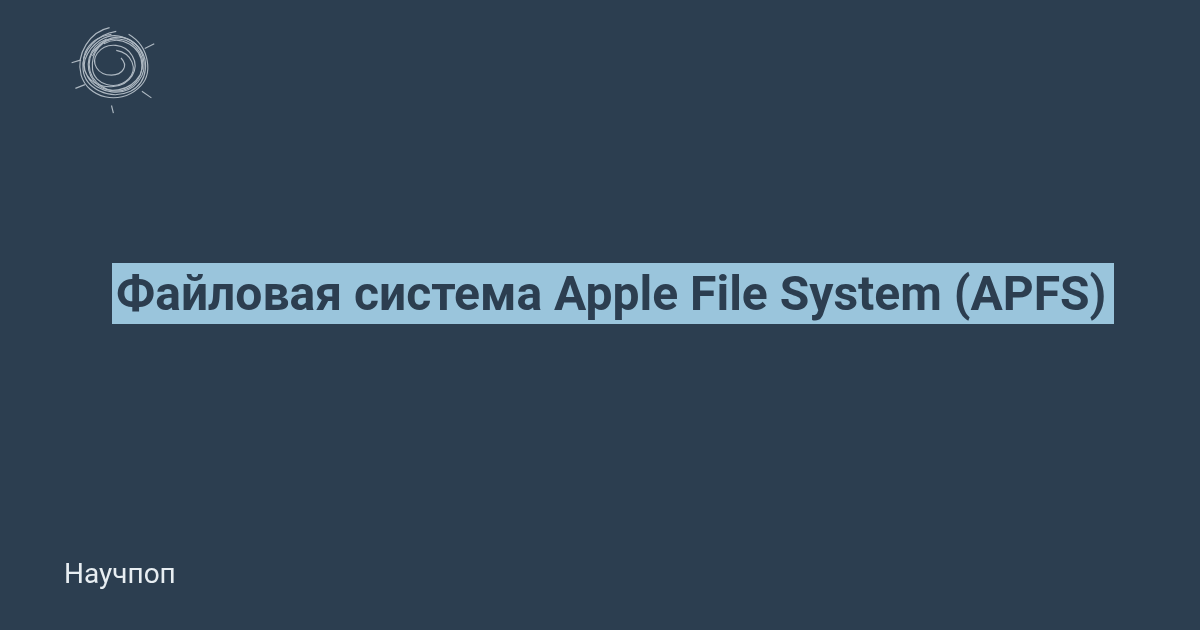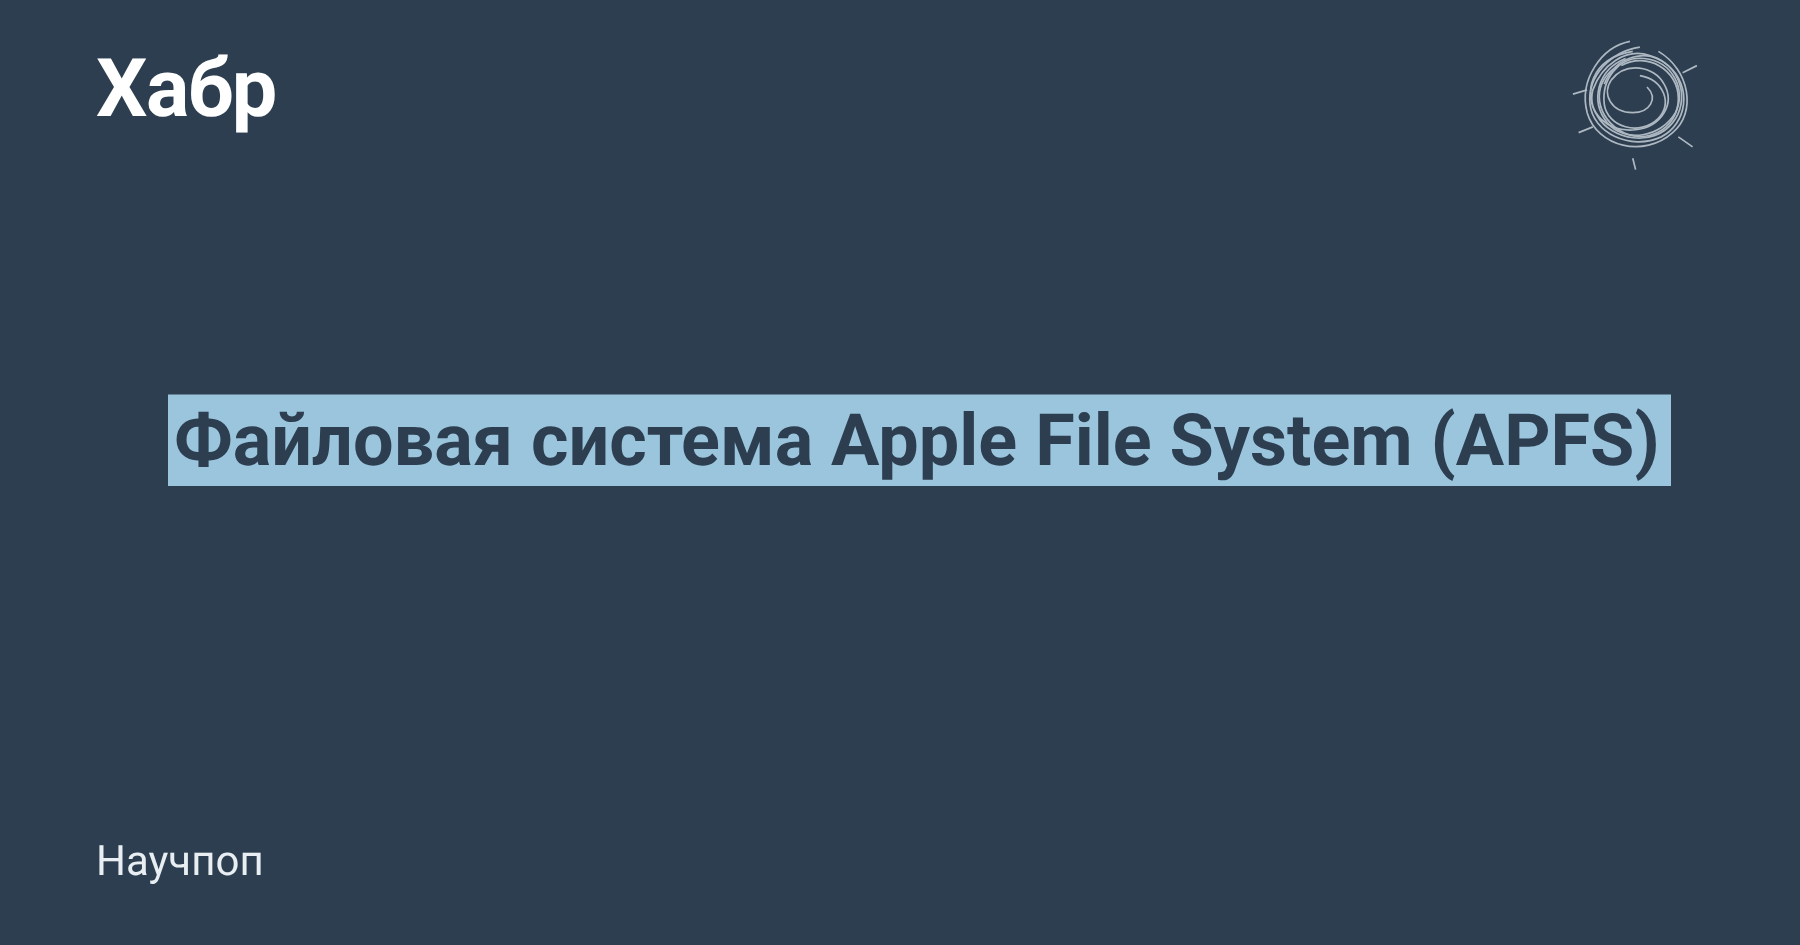--- a/index.html
+++ b/index.html
@@ -61,21 +61,20 @@
       left: 64px;
       color: #e8eef2;
       font-size: 28px;
       font-weight: 400;
     }
   </style>
 </head>
 <body>
 
 <div class="header">
-  <div class="logo">Хабр</div>
   <div class="scribble">
     <svg viewBox="0 0 100 100" xmlns="http://www.w3.org/2000/svg">
       <g stroke="#c5ced6" stroke-width="1.2" fill="none" opacity="0.85">
         <path d="M50 15 C20 20, 15 45, 25 60 C35 78, 65 82, 78 65 C90 50, 85 25, 62 18 C45 12, 28 25, 22 42 C18 58, 32 72, 52 70 C70 68, 80 52, 72 38 C65 25, 45 22, 35 35 C28 45, 35 58, 50 58 C62 58, 68 48, 60 40"></path>
         <path d="M45 20 C25 28, 20 50, 32 65 C45 80, 70 75, 80 58 C88 42, 78 22, 58 20 C40 18, 28 35, 30 52 C32 68, 55 75, 68 62 C78 52, 72 35, 55 32"></path>
         <path d="M55 12 C35 15, 18 32, 20 52 C22 72, 48 85, 70 75 C88 66, 92 40, 75 25 C60 12, 38 18, 30 38"></path>
         <path d="M40 25 C22 35, 22 58, 40 70 C58 82, 82 70, 82 48 C82 28, 60 15, 42 25"></path>
         <path d="M48 8 C28 12, 12 35, 18 58 C25 82, 58 90, 78 72 C95 58, 90 28, 68 15"></path>
         <path d="M8 45 L18 42 M85 30 L95 25 M82 75 L92 82 M12 72 L22 68 M50 90 L52 98"></path>
       </g>

